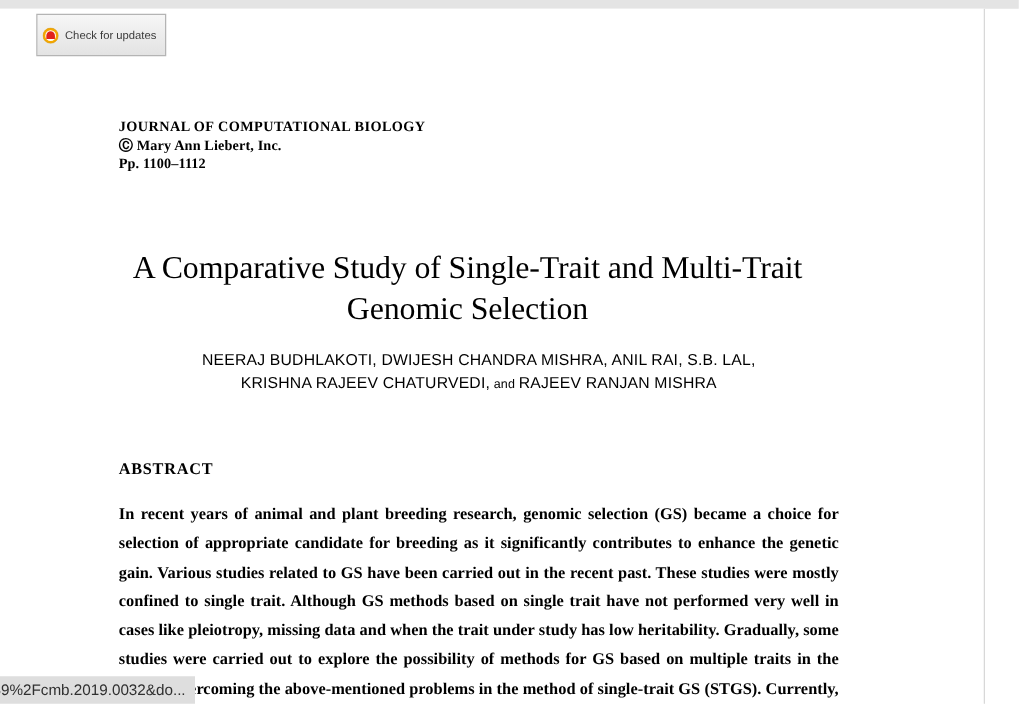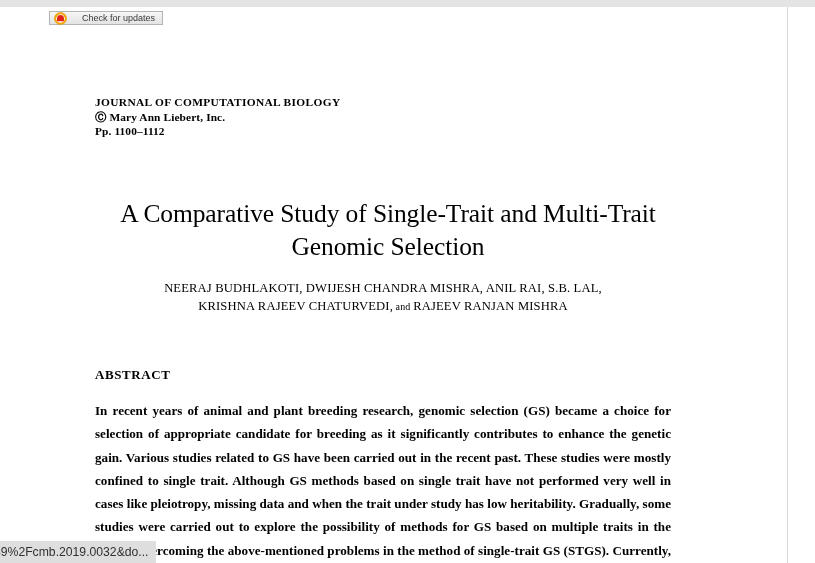--- a/index.html
+++ b/index.html
@@ -34,29 +34,28 @@
     border-right: 1px solid #d8d8d8;
     box-sizing: border-box;
     overflow: hidden;
   }
 
   
   #crossmark-badge {
     position: absolute;
     top: 4px;
     left: 29px;
-    height: 14px;
+    height: 34px;
     display: flex;
     align-items: center;
-    gap: 15px;
+    gap: 5px;
     padding: 0 7px 0 4px;
     background: linear-gradient(#f6f6f6, #e3e3e3);
     border: 1px solid #b4b4b4;
     box-sizing: border-box;
-    margin-left: 20px;
   }
   #crossmark-badge .cm-icon {
     width: 13px;
     height: 13px;
     flex: 0 0 13px;
     display: block;
   }
   #crossmark-badge .cm-label {
     font-family: "Liberation Sans", sans-serif;
     font-size: 9px;
@@ -77,38 +76,38 @@
     letter-spacing: 0.1px;
     white-space: nowrap;
   }
   #journal-masthead .masthead-line { display: block; }
   #journal-masthead .journal-name { letter-spacing: 0.35px; margin-top: 26px; }
 
   
   #article-title {
     position: absolute;
     top: 173px;
-    left: 100px;
+    left: 86px;
     width: 576px;
     text-align: center;
     font-family: "Liberation Serif", serif;
     font-weight: normal;
     font-size: 25.5px;
     line-height: 33px;
     letter-spacing: -0.1px;
   }
 
   
   #author-list {
     position: absolute;
     top: 272px;
     left: 95px;
     width: 576px;
     text-align: center;
-    font-family: Liberation Serif, serif;
+    font-family: Liberation Sans, sans-serif;
     font-size: 12.6px;
     line-height: 18px;
     font-variant: small-caps;
     letter-spacing: 0.15px;
   }
   #author-list .conjunction {
     font-variant: normal;
     text-transform: lowercase;
     font-size: 10px;
   }

